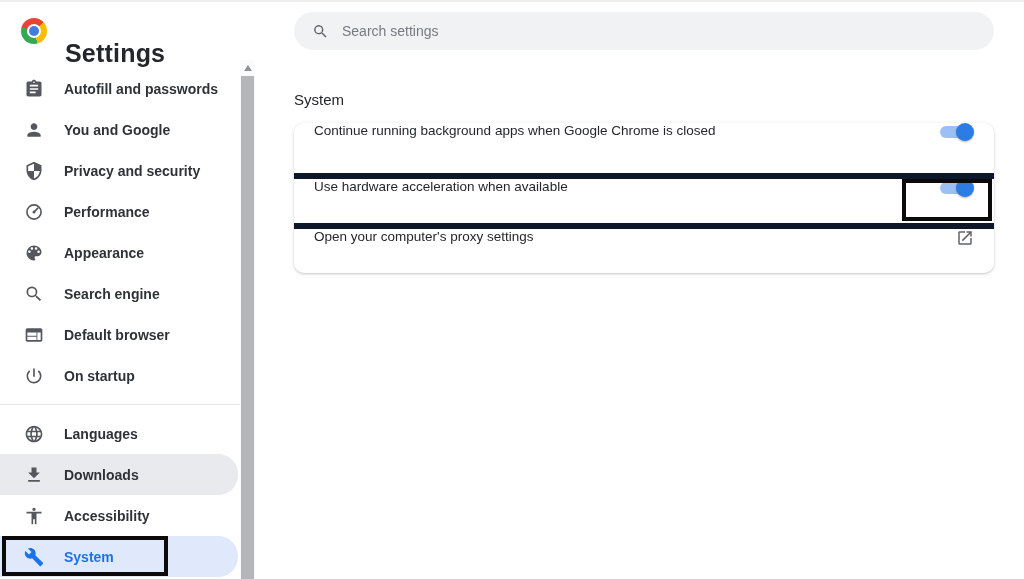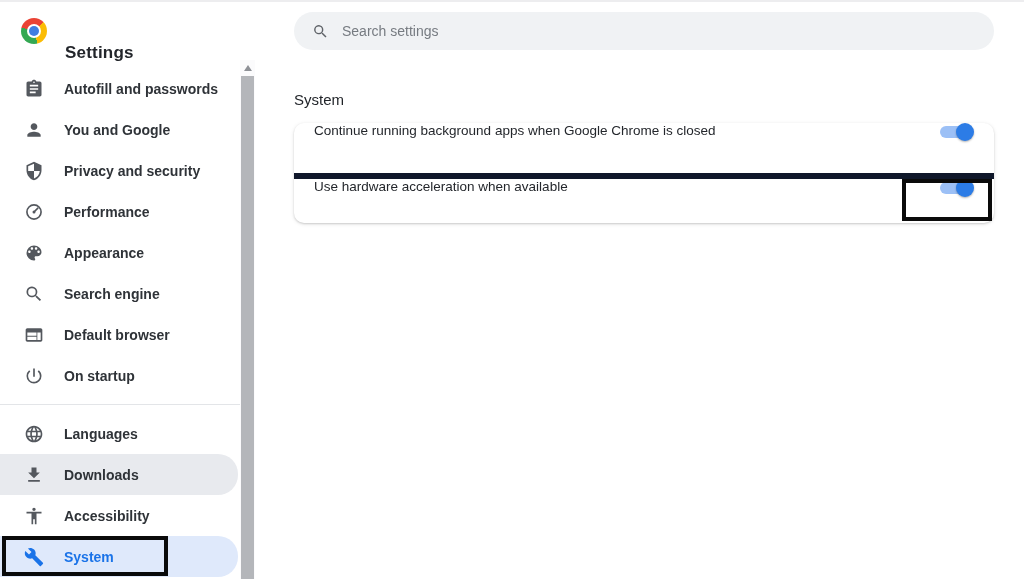--- a/index.html
+++ b/index.html
@@ -8,21 +8,21 @@
   .screen { position:relative; width:1024px; height:579px; background:#fff; overflow:hidden; }
   .top-edge { position:absolute; top:0; left:0; right:0; height:2px; background:#ededef; z-index:5; }
 
   
   .sidebar { position:absolute; top:0; left:0; width:256px; height:579px; background:#fff; }
   .sidebar-header { height:62px; display:flex; align-items:center; padding-left:21px; }
   .chrome-logo { width:26px; height:26px; border-radius:50%; position:relative; flex:none;
     background:conic-gradient(from 45deg, #fbbc05 0 120deg, #34a853 120deg 240deg, #ea4335 240deg 360deg); }
   .chrome-logo::before { content:""; position:absolute; inset:6px; background:#fff; border-radius:50%; }
   .chrome-logo::after { content:""; position:absolute; inset:8px; background:#3f7de0; border-radius:50%; }
-  .sidebar-title { font-size:17px; font-weight:bold; color:#23262b; margin-left:18px; letter-spacing:.2px;margin-top:44px; }
+  .sidebar-title { font-size:25px; font-weight:bold; color:#23262b; margin-left:18px; letter-spacing:.2px;margin-top:44px; }
 
   nav { position:absolute; top:68px; left:0; width:240px; }
   .nav-item { height:41px; width:238px; display:flex; align-items:center; padding-left:24px;
     border-radius:0 20px 20px 0; cursor:pointer; color:#54585e; }
   .nav-item .nav-icon { width:20px; height:20px; flex:none; display:flex; align-items:center; justify-content:center; }
   .nav-item .nav-icon svg { width:20px; height:20px; fill:currentColor; }
   .nav-label { margin-left:20px; font-size:14px; font-weight:bold; color:#2f3338; white-space:nowrap; }
   .nav-item.hover { background:#e8eaee; }
   .nav-item.selected { background:#dfe9fb; color:#1a73e8; }
   .nav-item.selected .nav-label { color:#1a73e8; }
@@ -210,19 +210,27 @@
             <div class="thumb"></div>
           </div>
         </div>
         <div class="card-row">
           <span class="row-label">Use hardware acceleration when available</span>
           <div class="toggle">
             <div class="track"></div>
             <div class="thumb"></div>
           </div>
         </div>
+        <div class="card-row">
+          <span class="row-label">Open your computer's proxy settings</span>
+          <div class="ext-link">
+            <svg viewBox="0 0 24 24">
+                <path d="M19 19H5V5h7V3H5c-1.11 0-2 .9-2 2v14c0 1.1.89 2 2 2h14c1.1 0 2-.9 2-2v-7h-2v7zM14 3v2h3.59l-9.83 9.83 1.41 1.41L19 6.41V10h2V3h-7z"></path>
+              </svg>
+          </div>
+        </div>
       </div>
     </div>
   </main>
 
   <div class="annotation ann-system"></div>
   <div class="annotation ann-toggle"></div>
 </div>
 
 </body></html>

